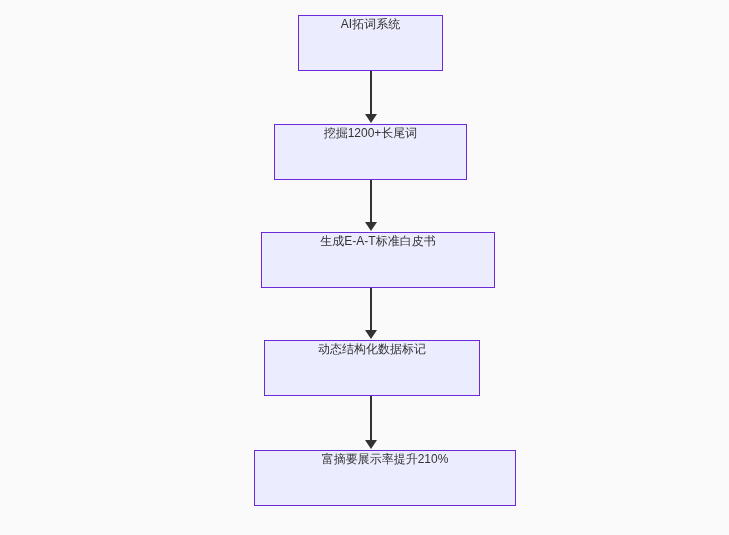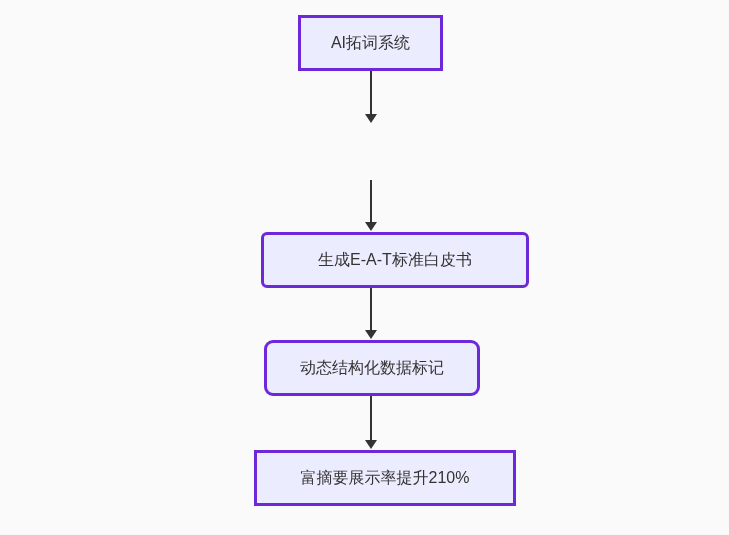--- a/index.html
+++ b/index.html
@@ -15,34 +15,33 @@
     position: relative;
   }
   .canvas {
     position: absolute;
     inset: 0;
   }
   .node {
     position: absolute;
     box-sizing: border-box;
     background: #ececff;
-    border: 3px solid #6d28d9;
+    border: 1px solid #6d28d9;
     color: #333333;
-    font-size: 16px;
+    font-size: 12px;
     display: flex;
-    align-items: center;
     justify-content: center;
     text-align: center;
     white-space: nowrap;
     height: 56px;
   }
   .node-1 { left: 298px; top: 15px;  width: 145px; }
   .node-2 { left: 274px; top: 124px; width: 193px; }
-  .node-3 { left: 261px; top: 232px; width: 268px; border-radius: 6px; }
-  .node-4 { left: 264px; top: 340px; width: 216px; border-radius: 9px; }
+  .node-3 { left: 261px; top: 232px; width: 234px; }
+  .node-4 { left: 264px; top: 340px; width: 216px; }
   .node-5 { left: 254px; top: 450px; width: 262px; }
 
   .edge {
     position: absolute;
     left: 370px;
     width: 1.5px;
     background: #333333;
   }
   .edge::after {
     content: "";
@@ -65,20 +64,23 @@
 <body>
 
 <div class="canvas">
 
   <div class="node node-1">
     <span>AI拓词系统</span>
   </div>
 
   <div class="edge edge-1"></div>
 
+  <div class="node node-2">
+    <span>挖掘1200+长尾词</span>
+  </div>
 
   <div class="edge edge-2"></div>
 
   <div class="node node-3">
     <span>生成E-A-T标准白皮书</span>
   </div>
 
   <div class="edge edge-3"></div>
 
   <div class="node node-4">

